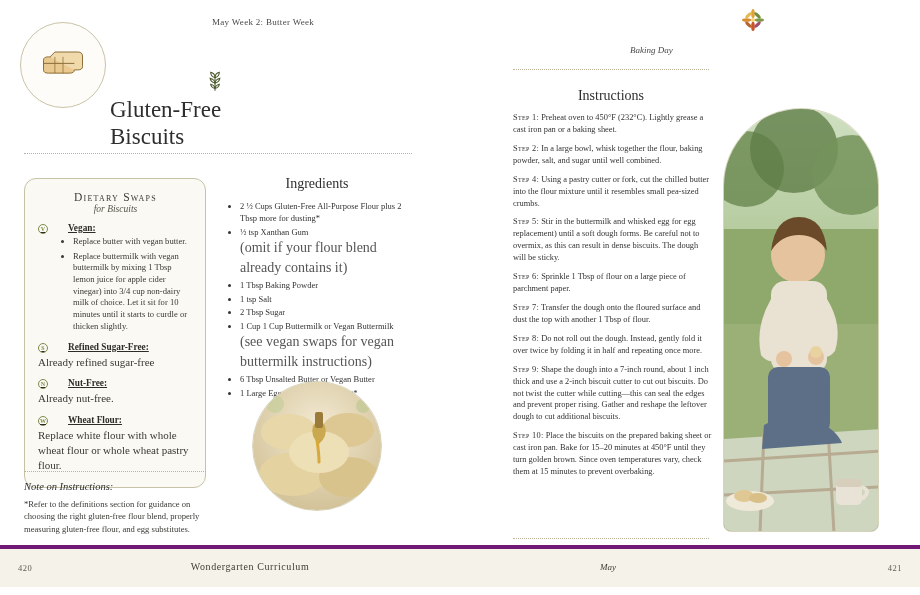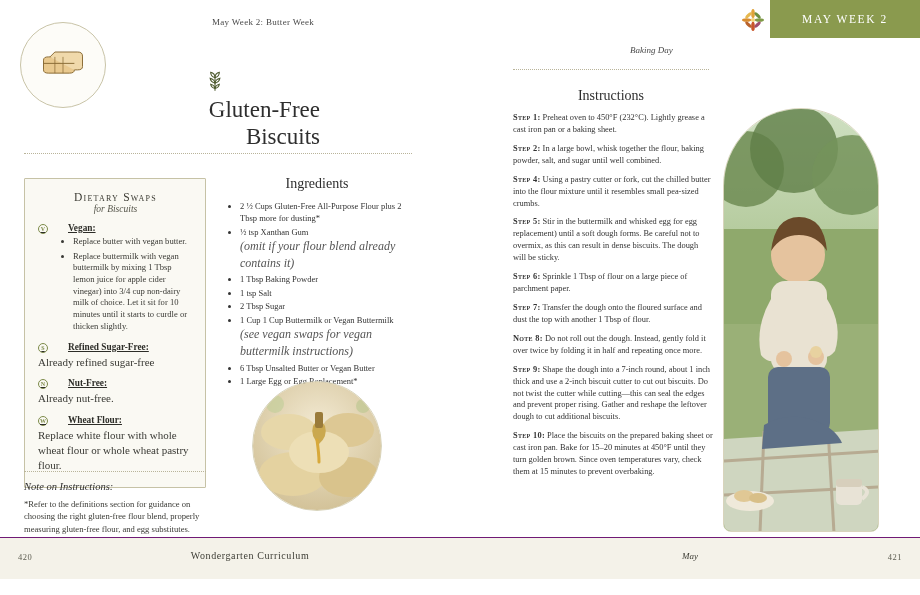--- a/index.html
+++ b/index.html
@@ -91,21 +91,21 @@
     left: 202px;
     width: 26px;
     height: 26px;
   }
 
   .recipe-title {
     position: absolute;
     top: 58px;
     left: 110px;
     width: 210px;
-    text-align: right;
+    text-align: left;
     font-size: 23px;
     line-height: 1.18;
     color: #2e2e2e;
     font-family: "Liberation Serif", serif;
   }
 
   .dotted-rule {
     border: 0;
     border-top: 1px dotted #b9b49a;
     margin: 0;
@@ -120,21 +120,21 @@
   }
 
   
   .swaps-card {
     position: absolute;
     top: 140px;
     left: 24px;
     width: 182px;
     min-height: 262px;
     border: 1px solid #c6c2a6;
-    border-radius: 1px;
+    border-radius: 12px;
     background: #faf9f3;
     padding: 12px 12px 14px 13px;
   }
   .swaps-title {
     text-align: center;
     font-size: 11.5px;
     letter-spacing: 1.2px;
     color: #3a3a32;
     font-variant: small-caps;
   }
@@ -199,22 +199,21 @@
     left: 228px;
     width: 186px;
     margin: 0;
     padding-left: 12px;
     font-size: 8.5px;
     line-height: 1.42;
     color: #333;
   }
   .ingredients-list li { margin-bottom: 1.5px; }
   .ing-note {
-    font-style: italic;
-    font-size: 12px;
+    font-size: 14px;
     color: #555;
     display: block;
   }
 
   
   .biscuit-photo {
     position: absolute;
     top: 343px;
     left: 252px;
     width: 130px;
@@ -279,21 +278,21 @@
     top: 74px;
     left: 53px;
     width: 200px;
     font-size: 8.4px;
     line-height: 1.42;
     color: #333;
   }
   .step { margin-bottom: 7px; }
   .step-label {
     font-variant: small-caps;
-    font-weight: bold;
+    font-weight: normal;
     letter-spacing: 0.3px;
   }
 
   
   .arch-photo {
     position: absolute;
     top: 70px;
     left: 263px;
     width: 156px;
     height: 424px;
@@ -305,25 +304,25 @@
     position: absolute;
     top: 500px;
     left: 53px;
     width: 196px;
     height: 0;
   }
 
   
   .footer {
     position: absolute;
-    left: 0; bottom: 16px;
+    left: 0; bottom: 8px;
     width: 920px;
     height: 42px;
     background: #f4f2e9;
-    border-top: 1px solid #701a75;
+    border-top: 4px solid #701a75;
   }
   .footer-pageleft {
     position: absolute;
     left: 18px; top: 14px;
     font-size: 8.5px;
     color: #5e5e52;
     letter-spacing: 0.5px;
   }
   .footer-center-left {
     position: absolute;
@@ -331,21 +330,20 @@
     width: 260px;
     text-align: center;
     font-size: 10px;
     color: #3d3d35;
     letter-spacing: 0.6px;
   }
   .footer-center-right {
     position: absolute;
     left: 600px; top: 13px;
     width: 180px;
-    text-align: center;
     font-size: 9px;
     font-style: italic;
     color: #3d3d35;
   }
   .footer-pageright {
     position: absolute;
     right: 18px; top: 14px;
     font-size: 8.5px;
     color: #5e5e52;
     letter-spacing: 0.5px;
@@ -364,23 +362,20 @@
         <ellipse cx="12" cy="19" rx="2.0" ry="5" fill="#c9562b"></ellipse>
         <ellipse cx="5" cy="12" rx="5" ry="2.0" fill="#d88c2e"></ellipse>
         <ellipse cx="19" cy="12" rx="5" ry="2.0" fill="#7f9a47"></ellipse>
         <ellipse cx="7" cy="7" rx="4.4" ry="1.8" fill="#e6b84f" transform="rotate(-45 7 7)"></ellipse>
         <ellipse cx="17" cy="17" rx="4.4" ry="1.8" fill="#9f4f6e" transform="rotate(-45 17 17)"></ellipse>
         <ellipse cx="17" cy="7" rx="4.4" ry="1.8" fill="#6f8f3e" transform="rotate(45 17 7)"></ellipse>
         <ellipse cx="7" cy="17" rx="4.4" ry="1.8" fill="#b9632c" transform="rotate(45 7 17)"></ellipse>
         <circle cx="12" cy="12" r="2.3" fill="#f3d27a"></circle>
       </g>
     </svg>
-  </div>
-  <div class="header-band">
-    <span class="header-band-text">MAY WEEK 2</span>
   </div>
 </div>
 
 <div class="left-page">
 
   <div class="bread-medallion">
     <svg viewBox="0 0 64 44" width="52" height="36">
       <g stroke="#8a6b35" stroke-width="1.2" fill="#e9c98f">
         <path d="M8 28 L8 16 Q8 12 14 12 L40 12 Q46 12 46 16 L46 28 Q46 32 40 32 L14 32 Q8 32 8 28 Z"></path>
         <path d="M16 12 L22 6 L50 6 Q56 6 56 11 L56 24 Q56 28 50 28 L46 28" fill="#f0d9ab"></path>
@@ -518,21 +513,21 @@
     <div class="step">
       <span class="step-label">Step 5:</span><span> Stir in the buttermilk and whisked egg for egg replacement) until a soft dough forms. Be careful not to overmix, as this can result in dense biscuits. The dough will be sticky.</span>
     </div>
     <div class="step">
       <span class="step-label">Step 6:</span><span> Sprinkle 1 Tbsp of flour on a large piece of parchment paper.</span>
     </div>
     <div class="step">
       <span class="step-label">Step 7:</span><span> Transfer the dough onto the floured surface and dust the top with another 1 Tbsp of flour.</span>
     </div>
     <div class="step">
-      <span class="step-label">Note 8:</span><span> Do not roll out the dough. Instead, gently fold it over twice by folding it in half and repeating once more.</span>
+      <span class="step-label">Step 8:</span><span> Do not roll out the dough. Instead, gently fold it over twice by folding it in half and repeating once more.</span>
     </div>
     <div class="step">
       <span class="step-label">Step 9:</span><span> Shape the dough into a 7-inch round, about 1 inch thick and use a 2-inch biscuit cutter to cut out biscuits. Do not twist the cutter while cutting—this can seal the edges and prevent proper rising. Gather and reshape the leftover dough to cut additional biscuits.</span>
     </div>
     <div class="step">
       <span class="step-label">Step 10:</span><span> Place the biscuits on the prepared baking sheet or cast iron pan. Bake for 15–20 minutes at 450°F until they turn golden brown. Since oven temperatures vary, check them at 15 minutes to prevent overbaking.</span>
     </div>
   </div>
 
   <div class="arch-photo">

